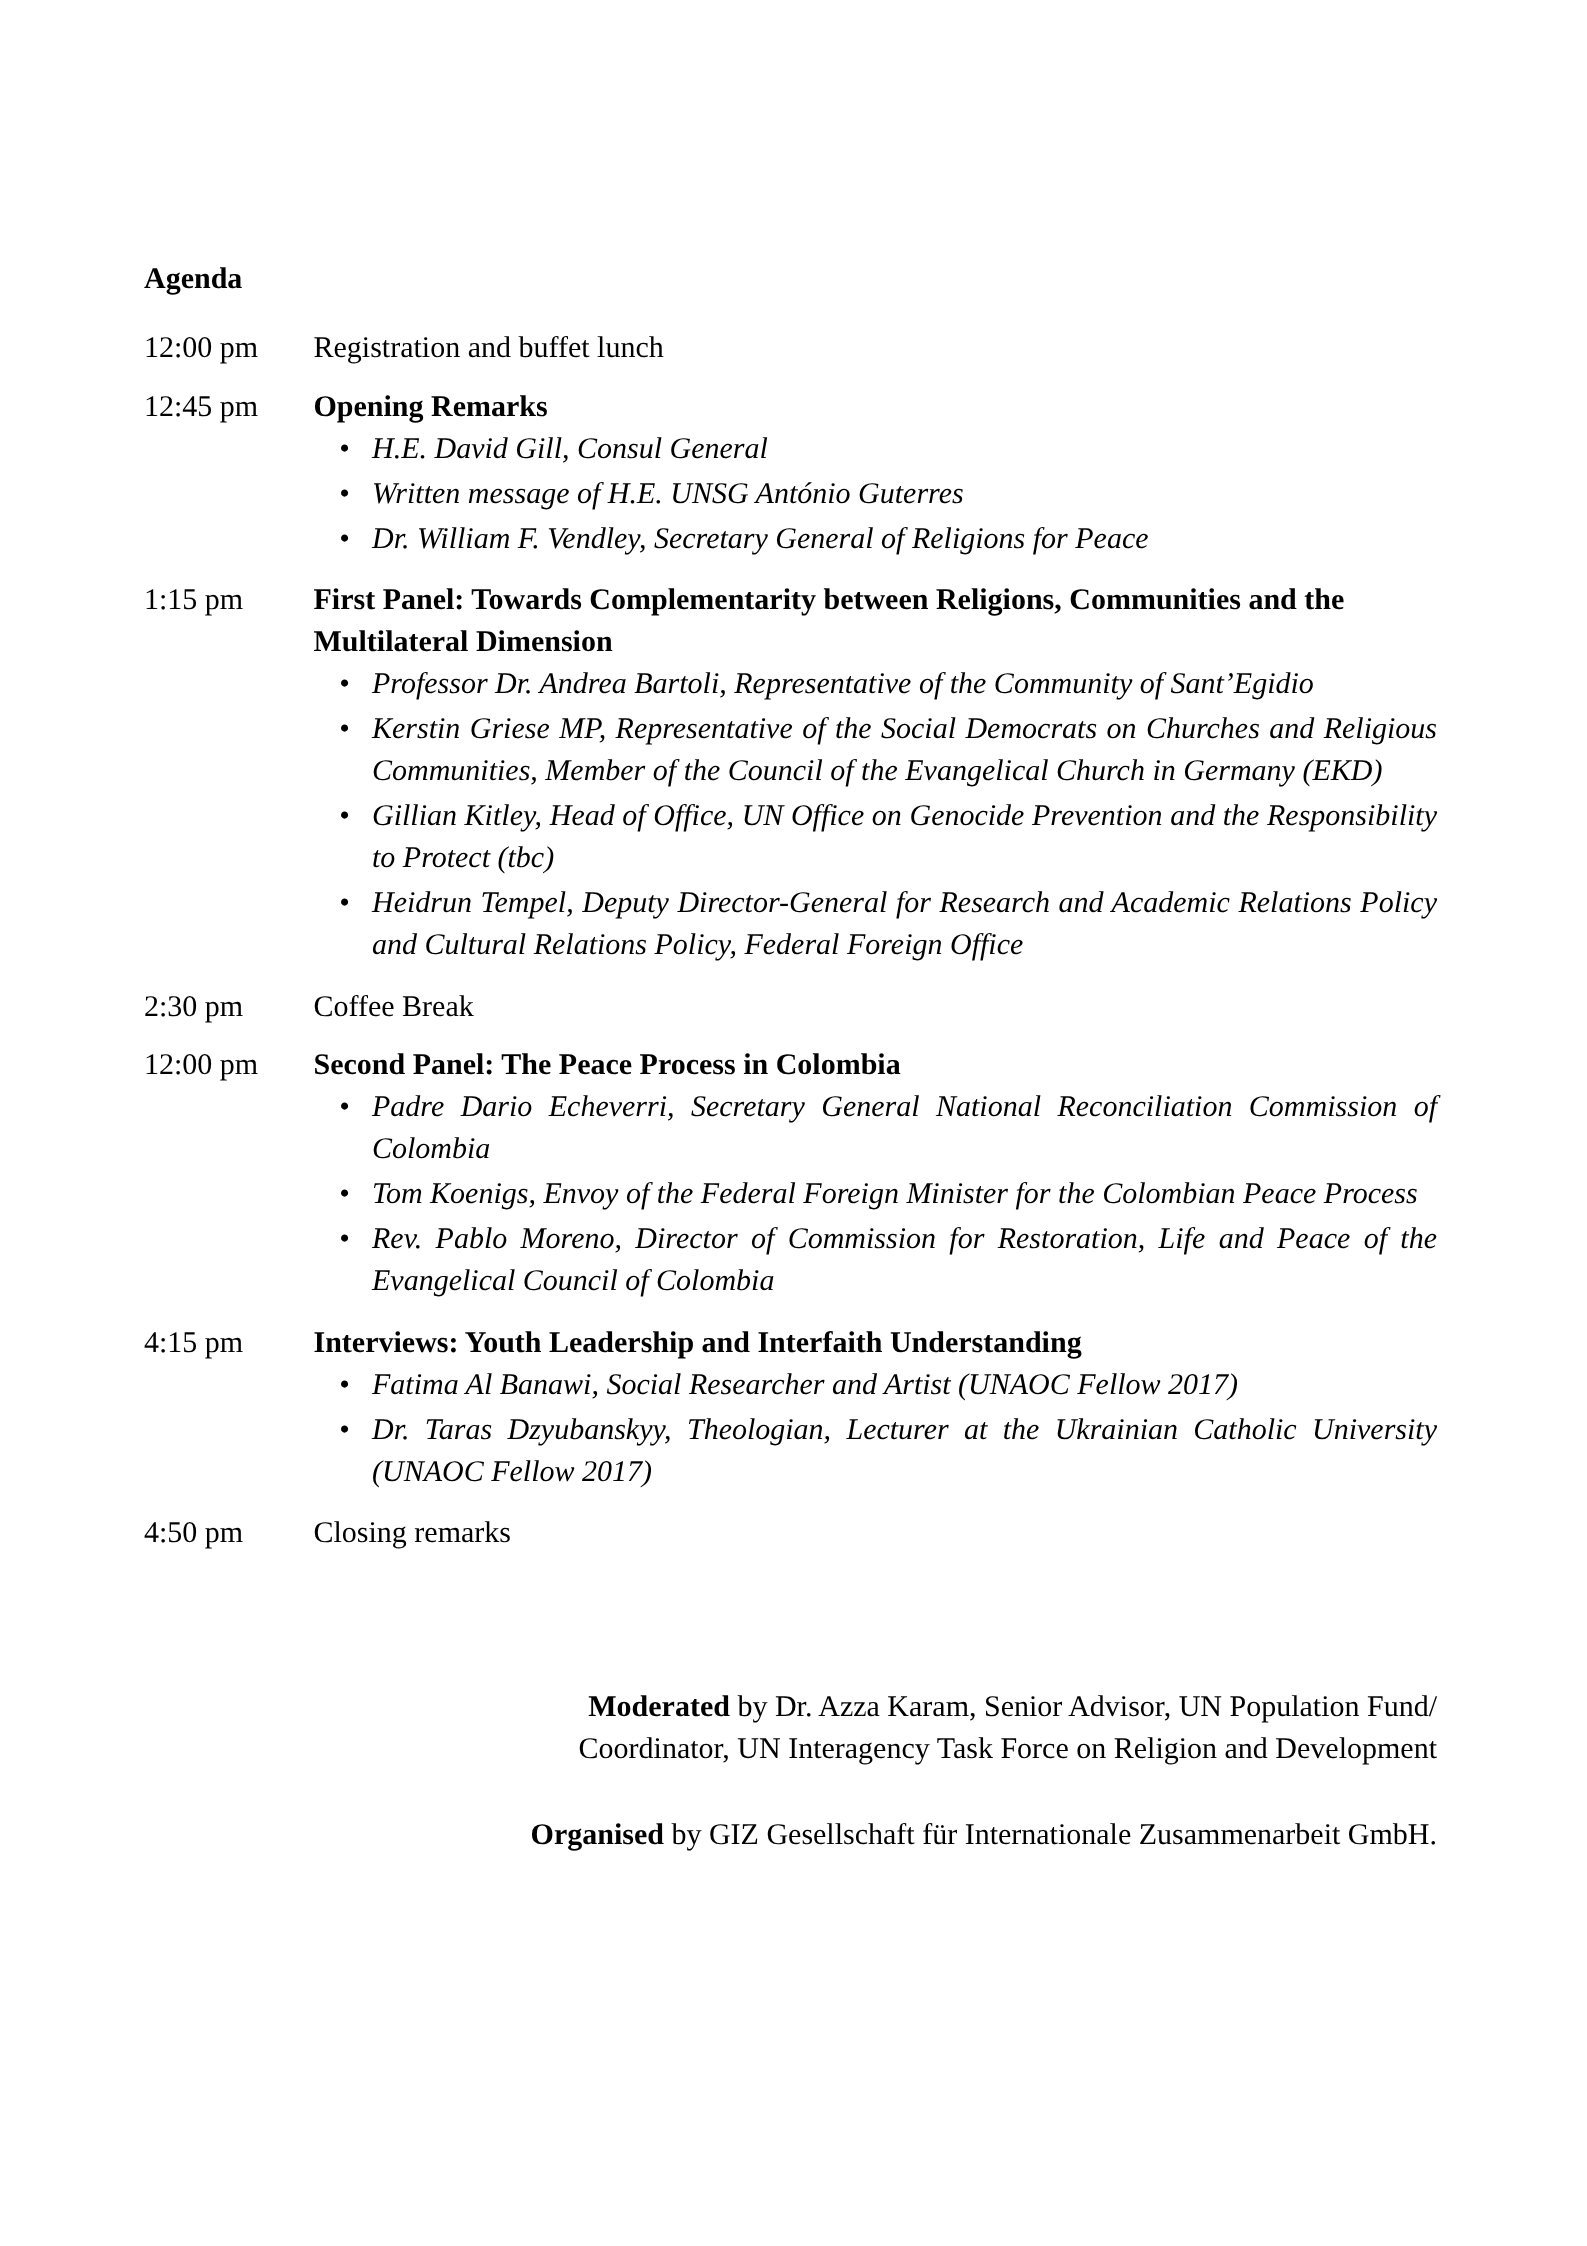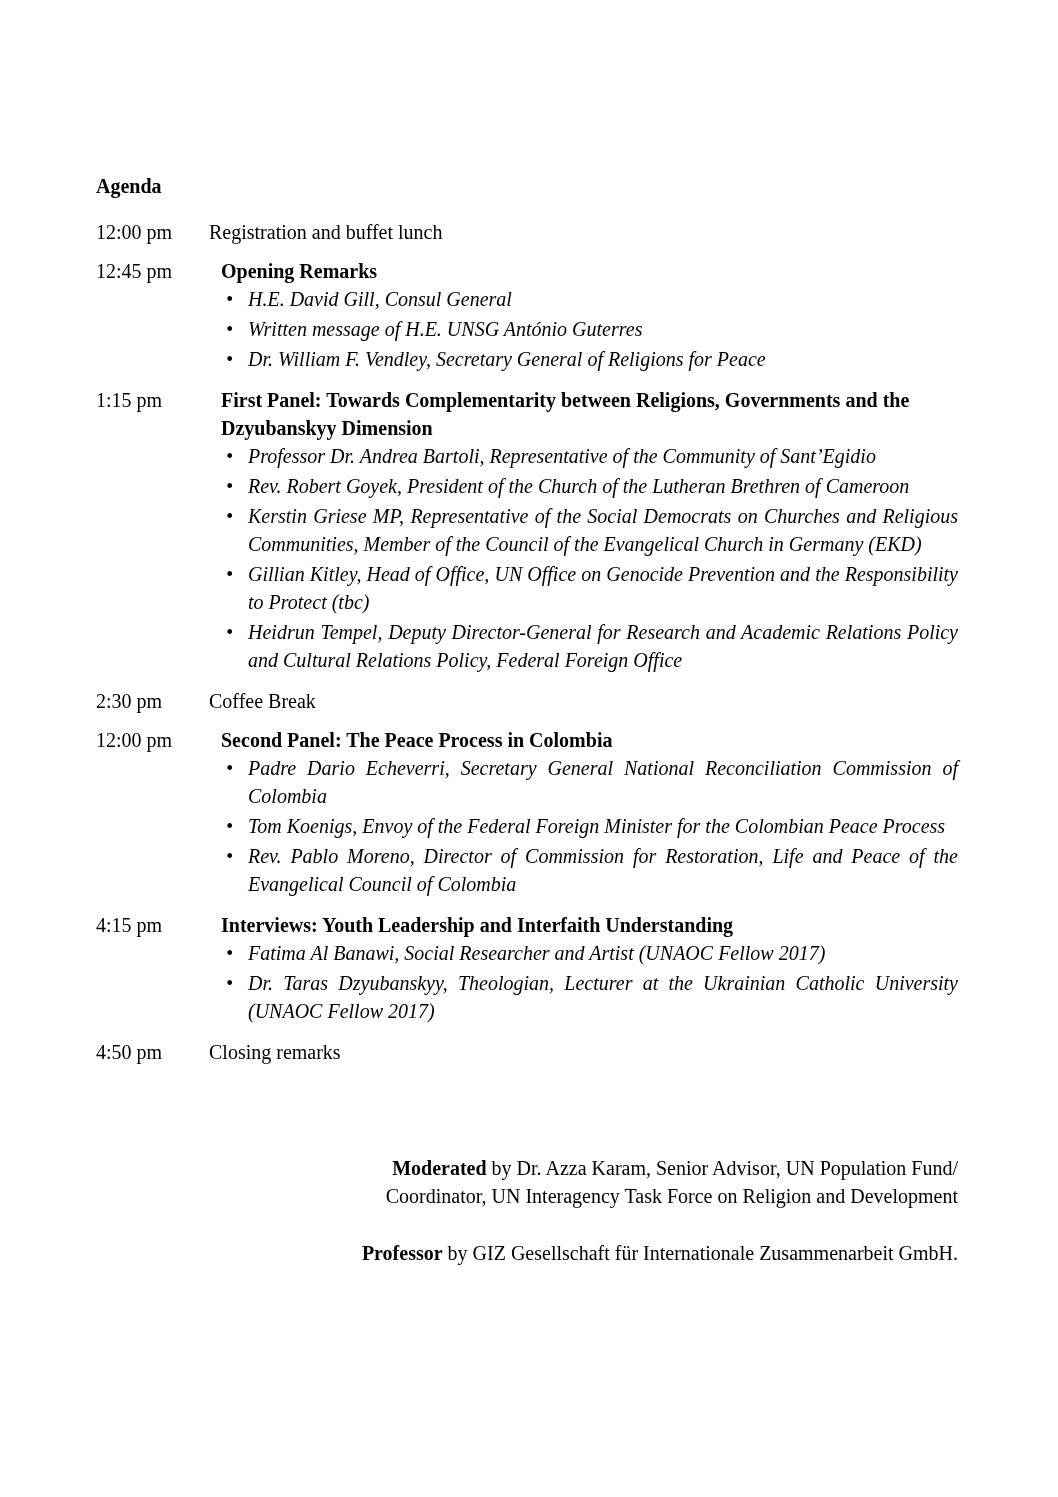--- a/index.html
+++ b/index.html
@@ -24,21 +24,21 @@
     display: flex;
     margin: 0 0 11px 0;
     justify-content: center;
   }
   .entry-time {
     flex: 0 0 113px;
     width: 113px;
   }
   .entry-body { flex: 1; min-width: 0; }
   .entry-title { margin: 0; }
-  .entry-title.bold { font-weight: bold; margin-left: 12px; }
+  .entry-title.bold { font-weight: bold; }
   ul.speakers {
     list-style: none;
     margin: 0;
     padding: 0;
     font-style: italic;
   }
   li.speaker {
     position: relative;
     padding-left: 39px;
     margin-bottom: 2px;
@@ -80,24 +80,23 @@
         <li class="speaker">H.E. David Gill, Consul General</li>
         <li class="speaker">Written message of H.E. UNSG António Guterres</li>
         <li class="speaker">Dr. William F. Vendley, Secretary General of Religions for Peace</li>
       </ul>
     </div>
   </div>
 
   <div class="entry">
     <div class="entry-time">1:15 pm</div>
     <div class="entry-body">
-      <p class="entry-title bold">First Panel: Towards Complementarity between Religions, Governments and the Dzyubanskyy Dimension</p>
+      <p class="entry-title bold">First Panel: Towards Complementarity between Religions, Communities and the Multilateral Dimension</p>
       <ul class="speakers">
         <li class="speaker">Professor Dr. Andrea Bartoli, Representative of the Community of Sant’Egidio</li>
-        <li class="speaker">Rev. Robert Goyek, President of the Church of the Lutheran Brethren of Cameroon</li>
         <li class="speaker">Kerstin Griese MP, Representative of the Social Democrats on Churches and Religious Communities, Member of the Council of the Evangelical Church in Germany (EKD)</li>
         <li class="speaker">Gillian Kitley, Head of Office, UN Office on Genocide Prevention and the Responsibility to Protect (tbc)</li>
         <li class="speaker">Heidrun Tempel, Deputy Director-General for Research and Academic Relations Policy and Cultural Relations Policy, Federal Foreign Office</li>
       </ul>
     </div>
   </div>
 
   <div class="entry">
     <div class="entry-time">2:30 pm</div>
     <div class="entry-body">
@@ -130,15 +129,15 @@
 
   <div class="entry">
     <div class="entry-time">4:50 pm</div>
     <div class="entry-body">
       <p class="entry-title">Closing remarks</p>
     </div>
   </div>
 
   <p class="footer-note moderated-note"><span class="lead">Moderated</span><span> by Dr. Azza Karam, Senior Advisor, UN Population Fund/</span><br><span>Coordinator, UN Interagency Task Force on Religion and Development</span></p>
 
-  <p class="footer-note organised-note"><span class="lead">Professor</span><span> by GIZ Gesellschaft für Internationale Zusammenarbeit GmbH.</span></p>
+  <p class="footer-note organised-note"><span class="lead">Organised</span><span> by GIZ Gesellschaft für Internationale Zusammenarbeit GmbH.</span></p>
 
 </div>
 
 </body></html>

